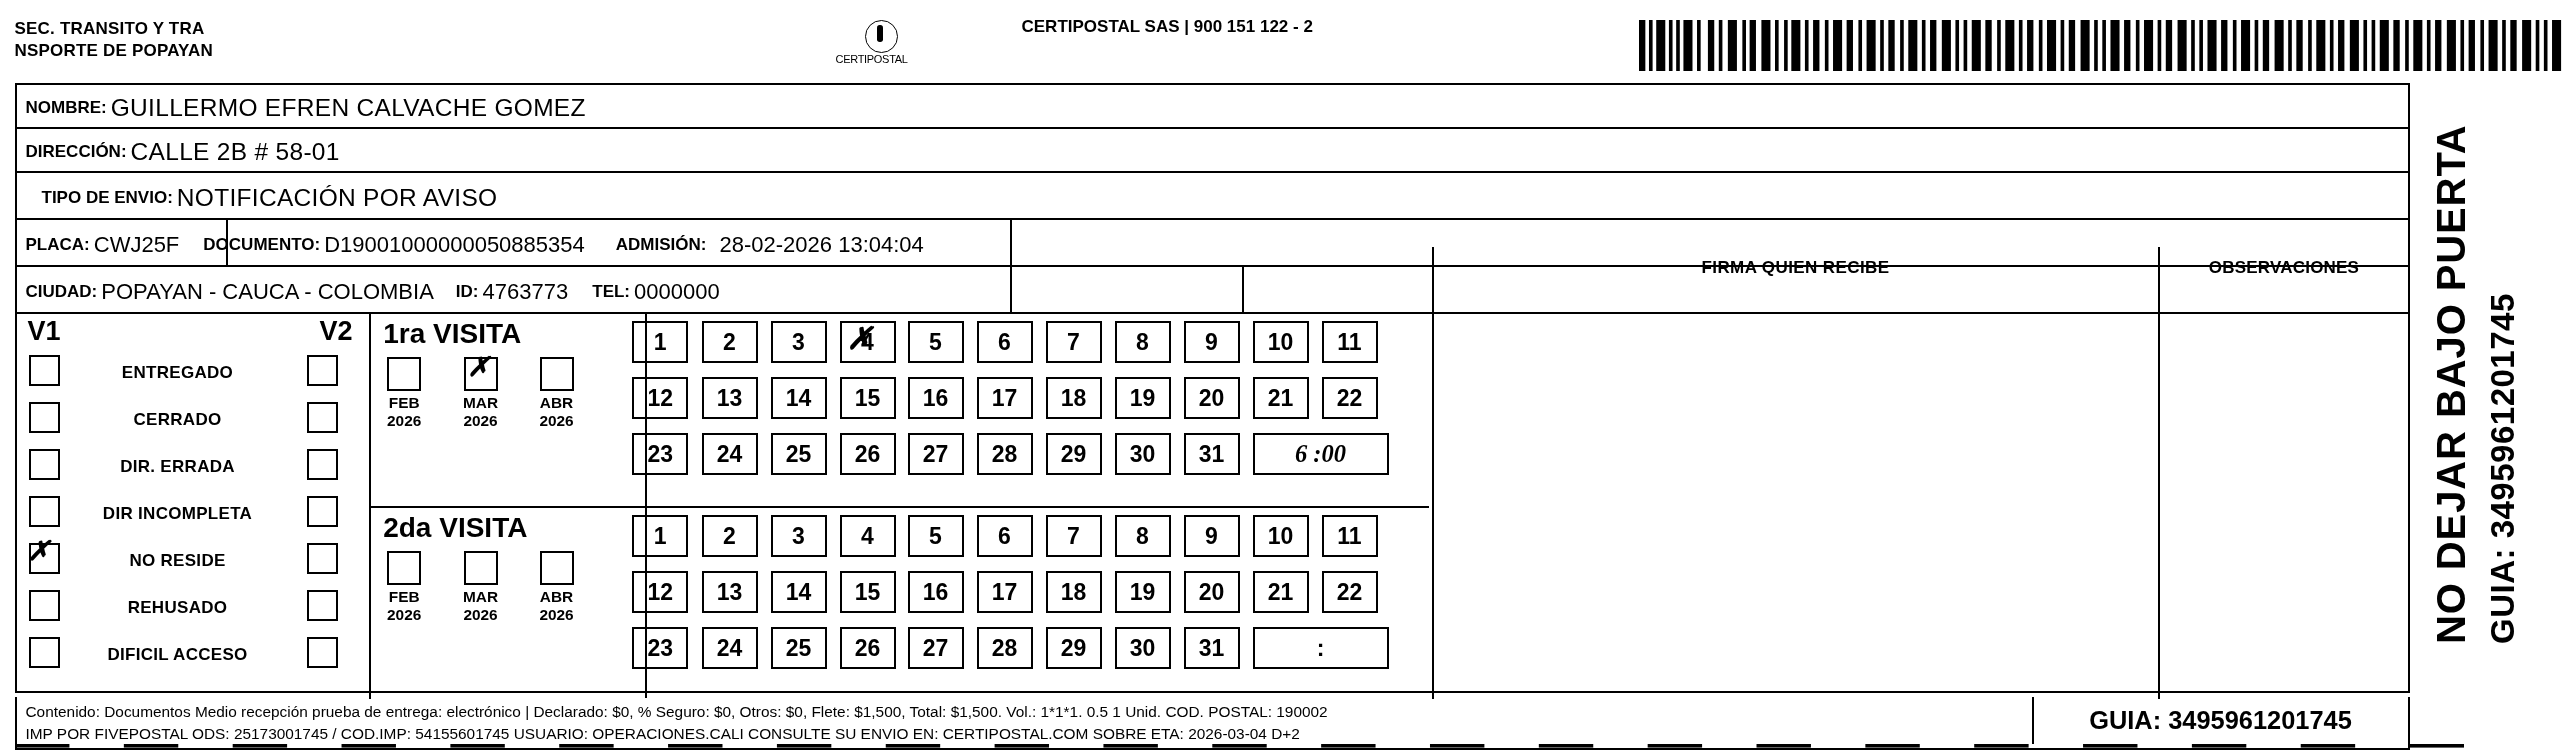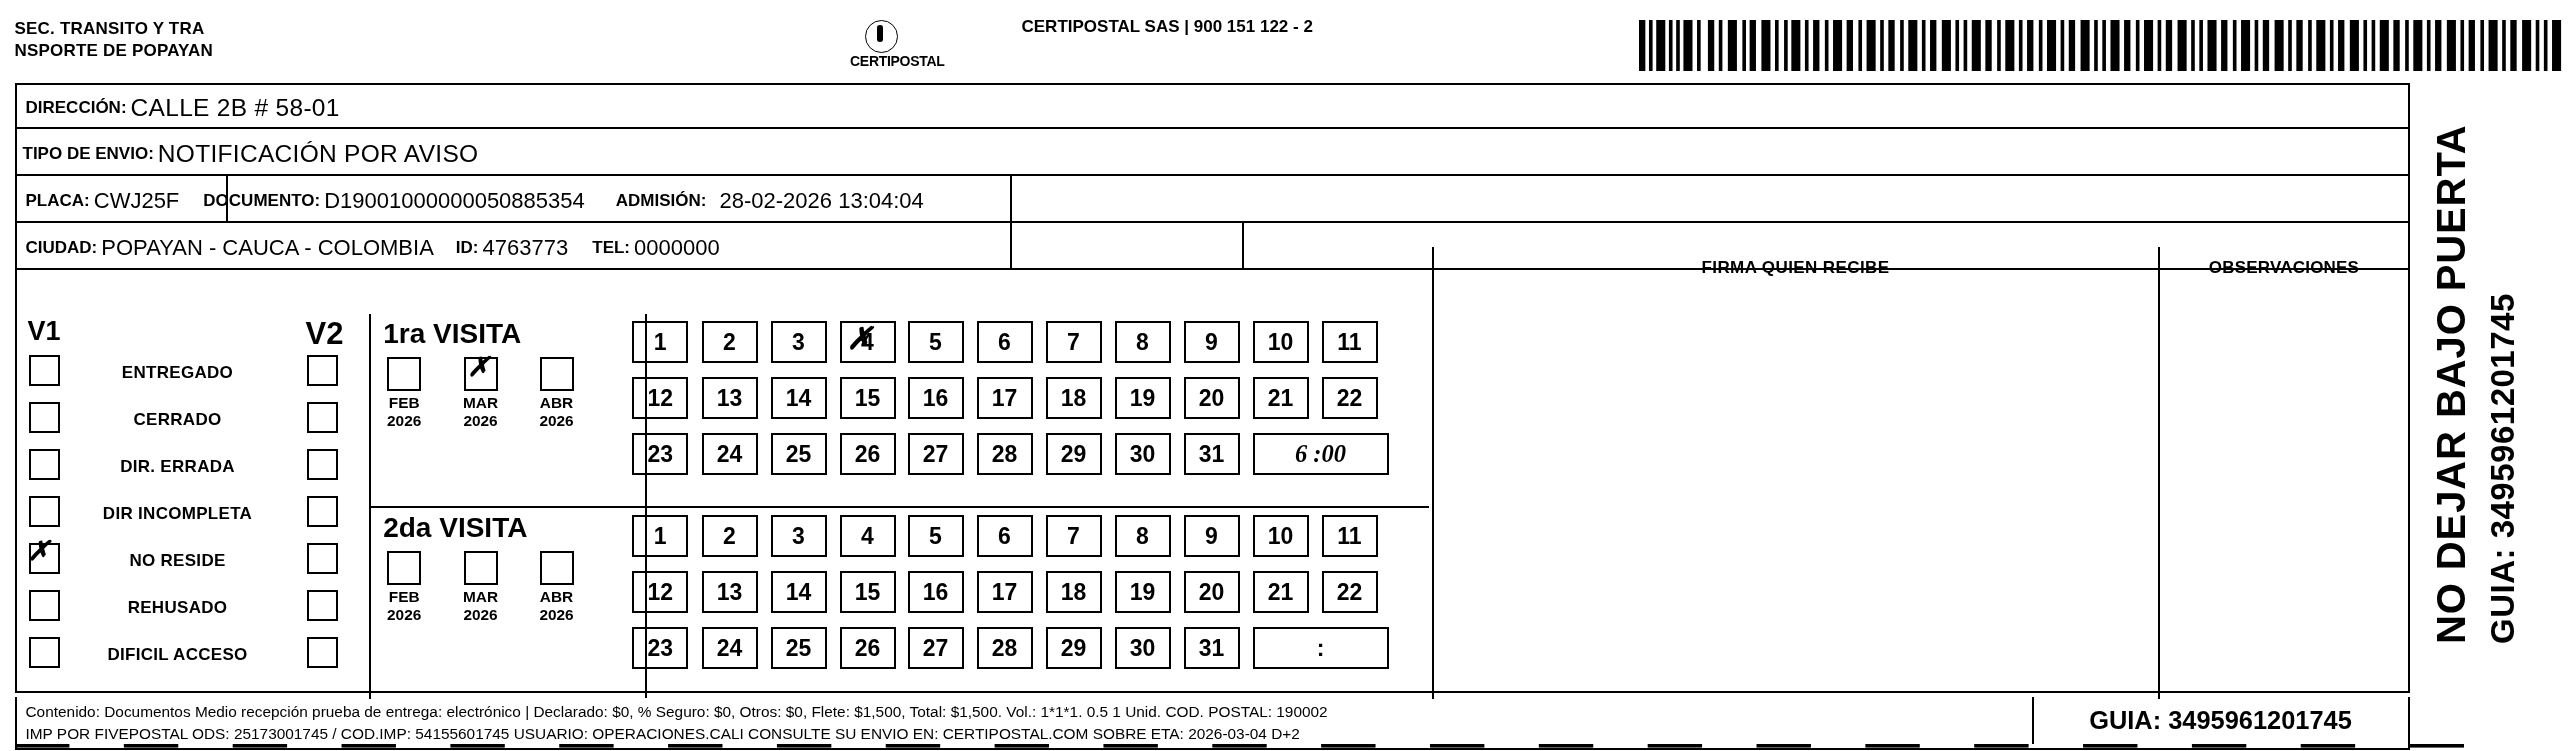--- a/index.html
+++ b/index.html
@@ -6,55 +6,55 @@
   body{width:2576px;height:752px;font-family:"Liberation Sans",sans-serif;color:#000;}
   .sheet{position:relative;width:2576px;height:752px;}
 
   
   .header{position:absolute;left:14.5px;top:16.3px;width:2547px;height:60px;}
   .hdr-sender{position:absolute;left:0;top:1.8px;width:272px;font-size:17px;font-weight:bold;line-height:22px;letter-spacing:0.2px;}
   .hdr-nit{position:absolute;left:299px;top:1.8px;width:508px;font-size:17px;font-weight:bold;line-height:22px;}
   .hdr-logo{position:absolute;left:821px;top:3.6px;width:109px;height:49px;}
   .hdr-logo .circ{position:absolute;left:29px;top:0;width:31px;height:31px;border:1.8px solid #000;border-radius:50%;}
   .hdr-logo .circ:after{content:"";position:absolute;left:11.8px;top:4.5px;width:5.4px;height:16.3px;background:#000;border-radius:2.7px;}
-  .hdr-logo .lbl{position:absolute;left:0;top:33px;width:109px;text-align:right;font-size:14px;font-weight:bold;letter-spacing:-0.3px;}
+  .hdr-logo .lbl{position:absolute;left:0;top:33px;width:109px;text-align:left;font-size:11px;font-weight:normal;letter-spacing:-0.3px;}
   .hdr-cert{position:absolute;left:1007px;top:0px;width:635px;}
   .hdr-cert .l1{font-size:17px;font-weight:bold;line-height:22px;}
   .hdr-cert .l2{font-size:12.7px;font-weight:bold;line-height:16.3px;}
   .barcode{position:absolute;left:1624px;top:3.6px;width:923px;height:51px;}
 
   
   .box{position:absolute;left:14.5px;top:83px;width:2395px;height:610px;border:2.7px solid #000;box-sizing:border-box;}
 
   .row{position:relative;border-bottom:2.7px solid #000;box-sizing:border-box;}
   .lbl{font-size:17px;font-weight:bold;display:inline-block;vertical-align:middle;}
   .val{font-size:24.5px;display:inline-block;vertical-align:middle;letter-spacing:0.3px;}
   .valsm{font-size:22px;display:inline-block;vertical-align:middle;}
 
   .r-nombre{height:44px;padding:0 0 0 9px;line-height:44px;}
   .r-direccion{height:44px;padding:0 0 0 9px;line-height:44px;}
-  .r-tipo{height:47px;padding:0 0 0 6px;line-height:47px;}
+  .r-tipo{height:47px;padding:0 0 0 25px;line-height:47px;}
   .r-placa{height:47px;padding:0;line-height:47px;}
   .r-ciudad{height:47px;padding:0;line-height:47px;}
 
   .cellsep{position:absolute;top:0;bottom:0;width:2.7px;background:#000;}
 
   
   .firma{position:absolute;left:1415px;top:162px;width:726px;height:452px;border-left:2.7px solid #000;box-sizing:border-box;}
   .firma-h{text-align:center;font-size:17px;font-weight:bold;padding-top:11px;letter-spacing:0.4px;}
   .obs{position:absolute;left:2141px;top:162px;width:251px;height:452px;border-left:2.7px solid #000;box-sizing:border-box;}
   .obs-h{text-align:center;font-size:17px;font-weight:bold;padding-top:11px;letter-spacing:0.2px;}
 
   
   .grid-area{position:absolute;left:0;top:229px;width:1412px;height:385px;}
 
   .vcol{position:absolute;left:0;top:0;width:354px;height:385px;border-right:2.7px solid #000;box-sizing:border-box;}
   .v-head{position:relative;height:36px;}
   .v1{position:absolute;left:11px;top:1.8px;font-size:27px;font-weight:bold;}
-  .v2{position:absolute;left:289px;top:1.8px;font-size:31px;font-weight:bold;}
+  .v2{position:absolute;left:303px;top:1.8px;font-size:27px;font-weight:bold;}
   .v-row{position:relative;height:47px;}
   .chk{position:absolute;width:31px;height:31px;border:2.7px solid #000;box-sizing:border-box;top:5.4px;}
   .chk.left{left:12.7px;}
   .chk.right{left:290px;}
   .v-txt{position:absolute;left:52px;top:12.7px;width:218px;text-align:center;font-size:17px;font-weight:bold;letter-spacing:0.3px;}
   .xmark{position:absolute;left:-3.6px;top:-9px;font-size:27px;font-weight:bold;font-style:italic;line-height:31px;}
 
   .visit{position:absolute;top:0;left:354px;width:276px;height:192px;border-right:2.7px solid #000;box-sizing:border-box;}
   .visit.second{top:192px;border-top:2.7px solid #000;}
   .visit-t{font-size:28px;font-weight:bold;padding:3.6px 0 0 12.7px;}
@@ -189,20 +189,24 @@
           <rect x="974" y="0" width="10" height="56"></rect>
         <rect x="989" y="0" width="4" height="56"></rect>
           <rect x="998" y="0" width="4" height="56"></rect>
         <rect x="1007" y="0" width="10" height="56"></rect>
       </g>
     </svg>
   </div>
 
   <div class="box">
 
+    <div class="row r-nombre">
+      <span class="lbl">NOMBRE:</span>
+      <span class="val">GUILLERMO EFREN CALVACHE GOMEZ</span>
+    </div>
 
     <div class="row r-direccion">
       <span class="lbl">DIRECCIÓN:</span>
       <span class="val">CALLE 2B # 58-01</span>
     </div>
 
     <div class="row r-tipo">
       <span class="lbl">TIPO DE ENVIO:</span>
       <span class="val">NOTIFICACIÓN POR AVISO</span>
     </div>

